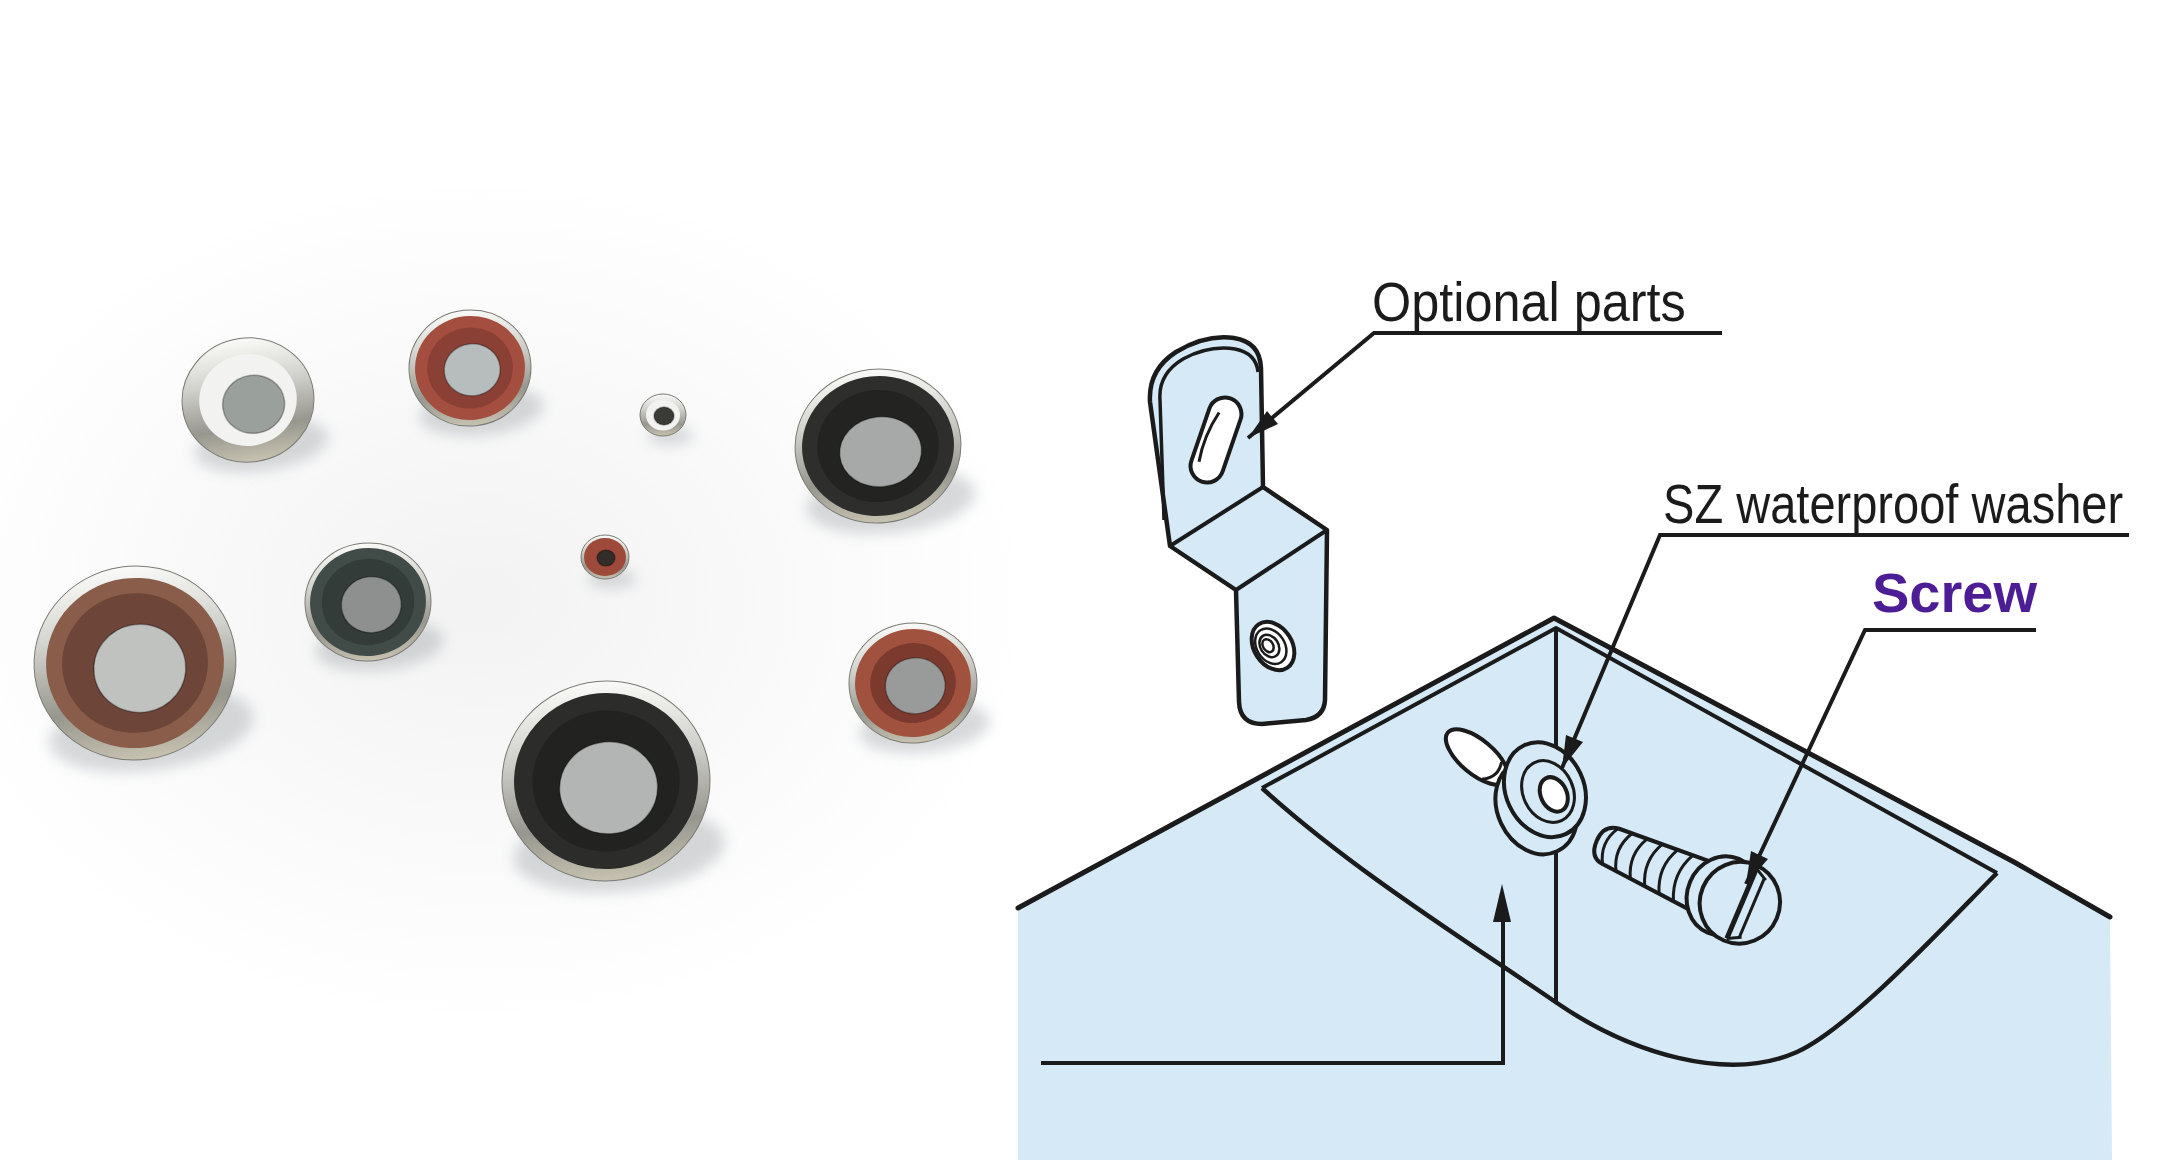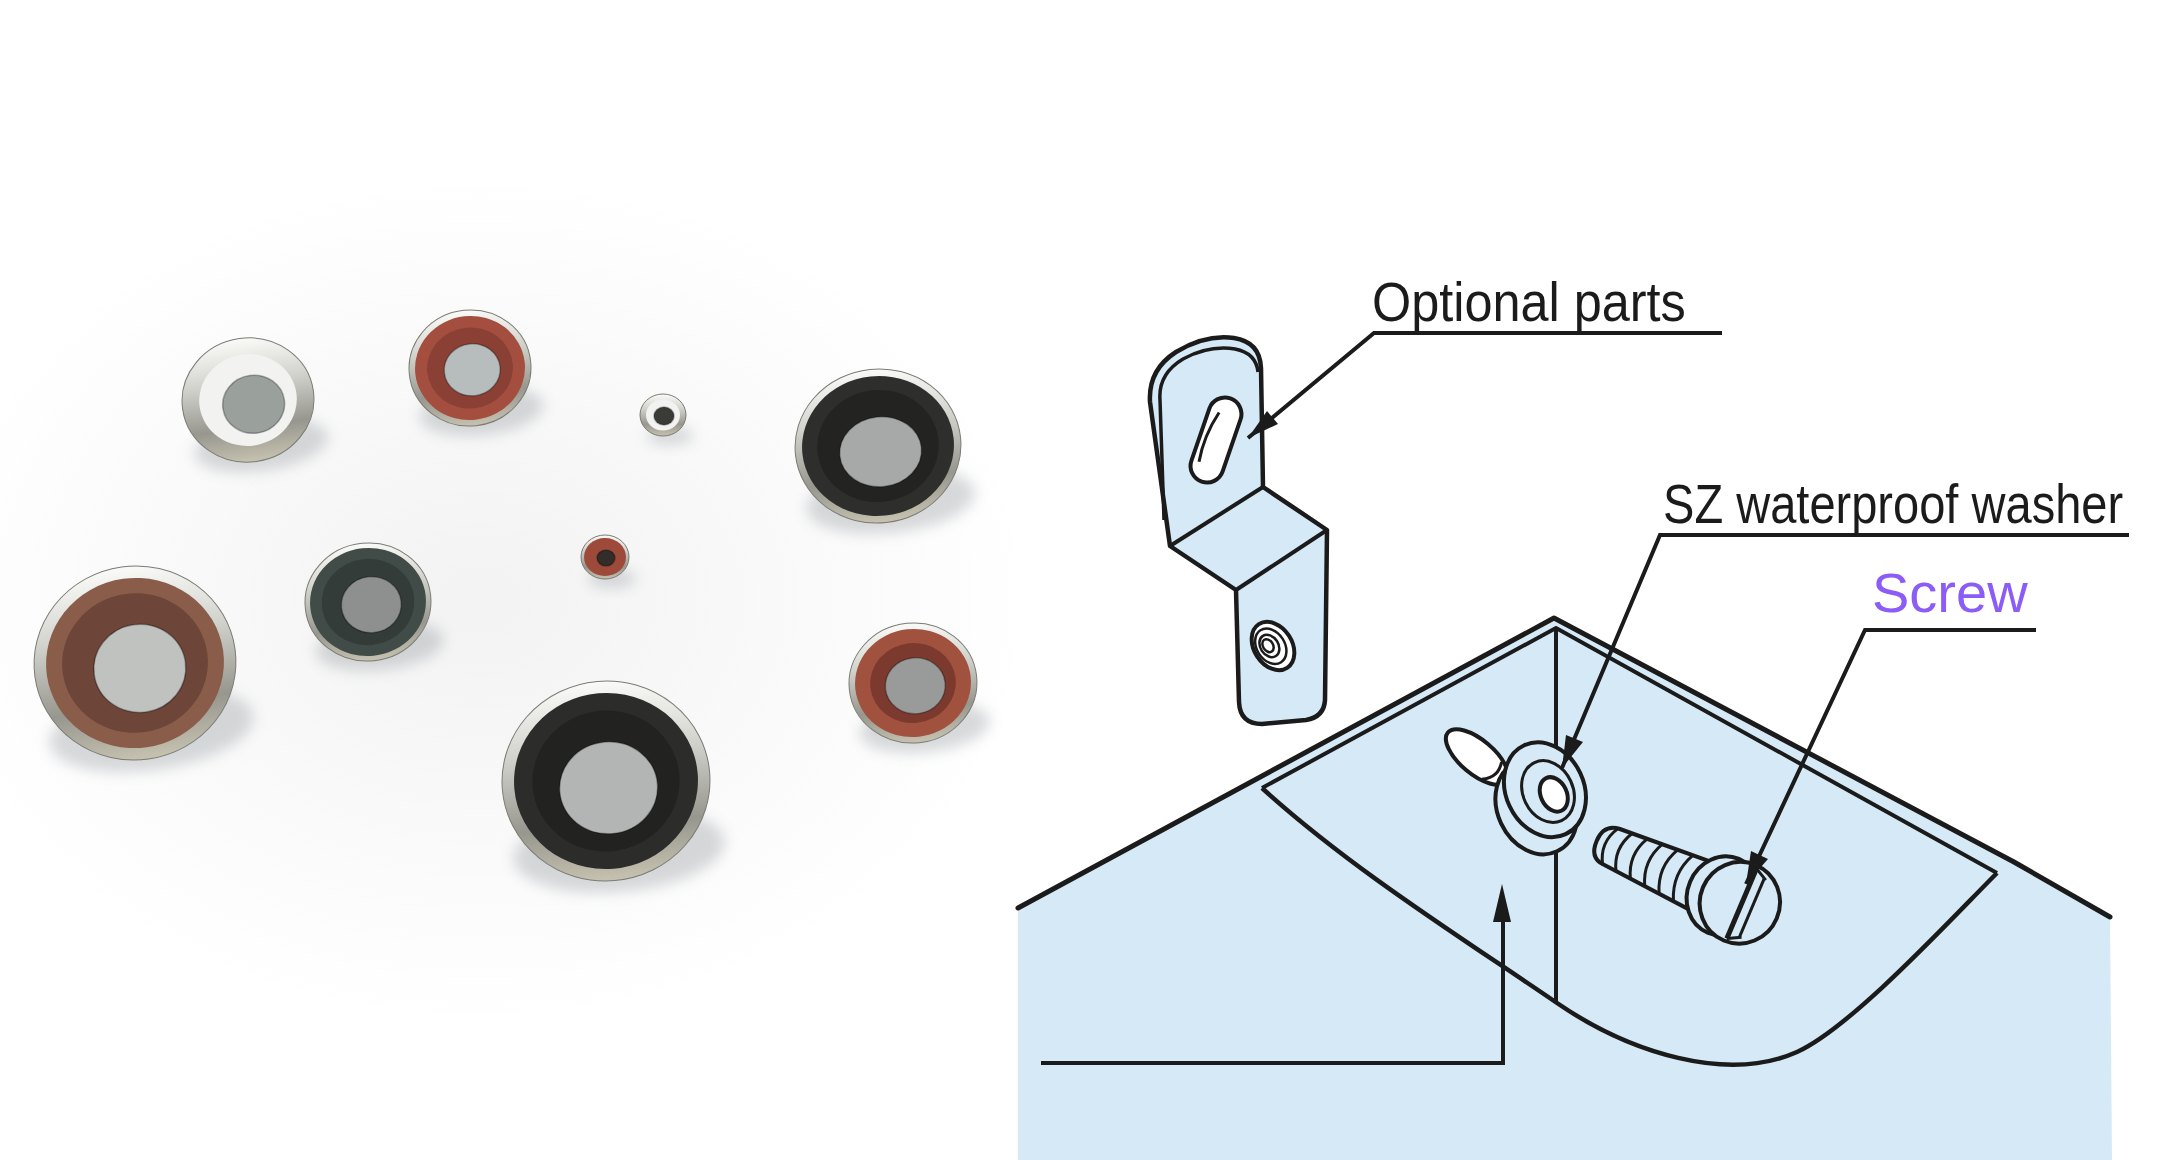--- a/index.html
+++ b/index.html
@@ -169,14 +169,14 @@
     <g fill="#1b1b1b" stroke="none">
       <polygon points="1248,438 1278,424 1267,411"></polygon>
       <polygon points="1562,768 1583,742 1566,735"></polygon>
       <polygon points="1746,884 1768,859 1751,851"></polygon>
       <polygon points="1502,884 1511,922 1493,922"></polygon>
     </g>
   </svg>
 
   <div class="lbl" id="lbl-optional" style="color: rgb(27, 27, 27);">Optional parts</div>
   <div class="lbl" id="lbl-sz" style="color: rgb(27, 27, 27);">SZ waterproof washer</div>
-  <div class="lbl" id="lbl-screw" style="color: #8b5cf6;">Screw</div>
+  <div class="lbl" id="lbl-screw" style="color: #4c1d95; font-weight: bold;">Screw</div>
 </div>
 
 </body></html>

